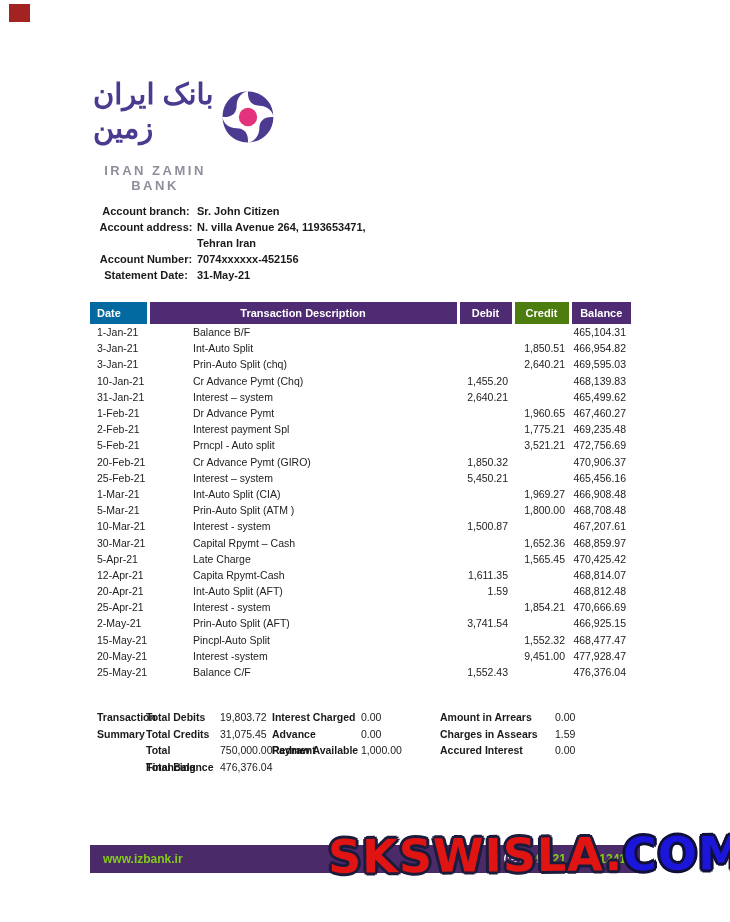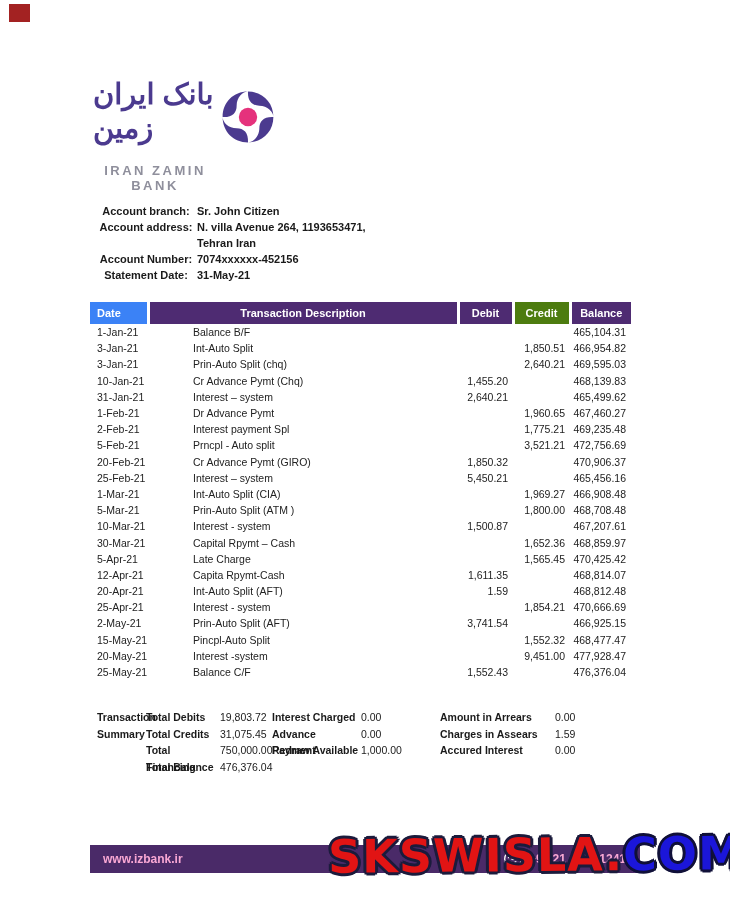--- a/index.html
+++ b/index.html
@@ -41,21 +41,21 @@
   .sum-block div{height:16.5px;line-height:16.5px;}
   .sum-col{position:absolute;top:0;}
   .sum-col .srow{display:flex;height:16.5px;line-height:16.5px;}
   .sum-col .slab{font-weight:bold;}
   .sum-col1{left:49px;}  .sum-col1 .slab{width:74px;}
   .sum-col2{left:175px;} .sum-col2 .slab{width:89px;}
   .sum-col3{left:343px;} .sum-col3 .slab{width:115px;}
 
   
   .footer-bar{position:absolute;left:90px;top:845px;width:550px;height:28px;background:#4a2a68;
-              display:flex;align-items:center;color:#f9a8d4;font-weight:bold;font-size:12px;}
+              display:flex;align-items:center;color:#84cc16;font-weight:bold;font-size:12px;}
   .footer-site{margin-left:13px;}
   .footer-right{margin-left:auto;display:flex;align-items:center;margin-right:14px;}
   .phone-icon{width:20px;height:20px;margin-right:6px;}
   .footer-phone{white-space:nowrap;}
 
   
   .watermark{position:absolute;left:328px;top:828px;width:402px;font-size:46px;font-weight:bold;
              font-family:"DejaVu Sans",sans-serif;letter-spacing:1px;transform:rotate(-0.5deg);
              white-space:nowrap;z-index:5;}
   .wm-red{color:#e11414;text-shadow:-3px 0 #1b1b3c,3px 0 #1b1b3c,0 -3px #1b1b3c,0 3px #1b1b3c,
@@ -110,21 +110,21 @@
   <table class="stmt">
     <colgroup>
       <col style="width:58px">
         <col style="width:310px">
         <col style="width:55px">
       <col style="width:57px">
         <col style="width:61px">
     </colgroup>
     <thead>
       <tr>
-        <th class="h-date" style="background: #3b82f6;">Date</th>
+        <th class="h-date" style="background: #0369a1;">Date</th>
         <th style="background: rgb(78, 43, 114);">Transaction Description</th>
         <th style="background: rgb(78, 43, 114);">Debit</th>
         <th style="background: #4d7c0f;">Credit</th>
         <th style="background: rgb(78, 43, 114);">Balance</th>
       </tr>
     </thead>
     <tbody>
         <tr>
           <td class="c-date">1-Jan-21</td>
           <td class="c-desc">Balance B/F</td>

